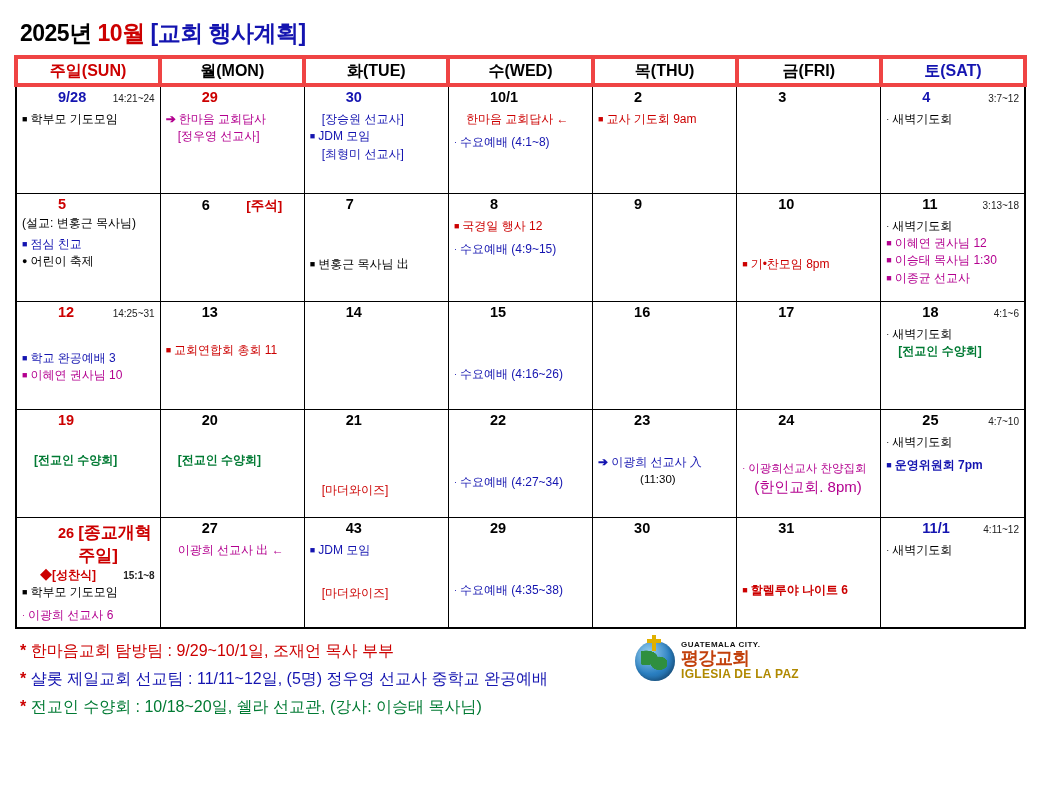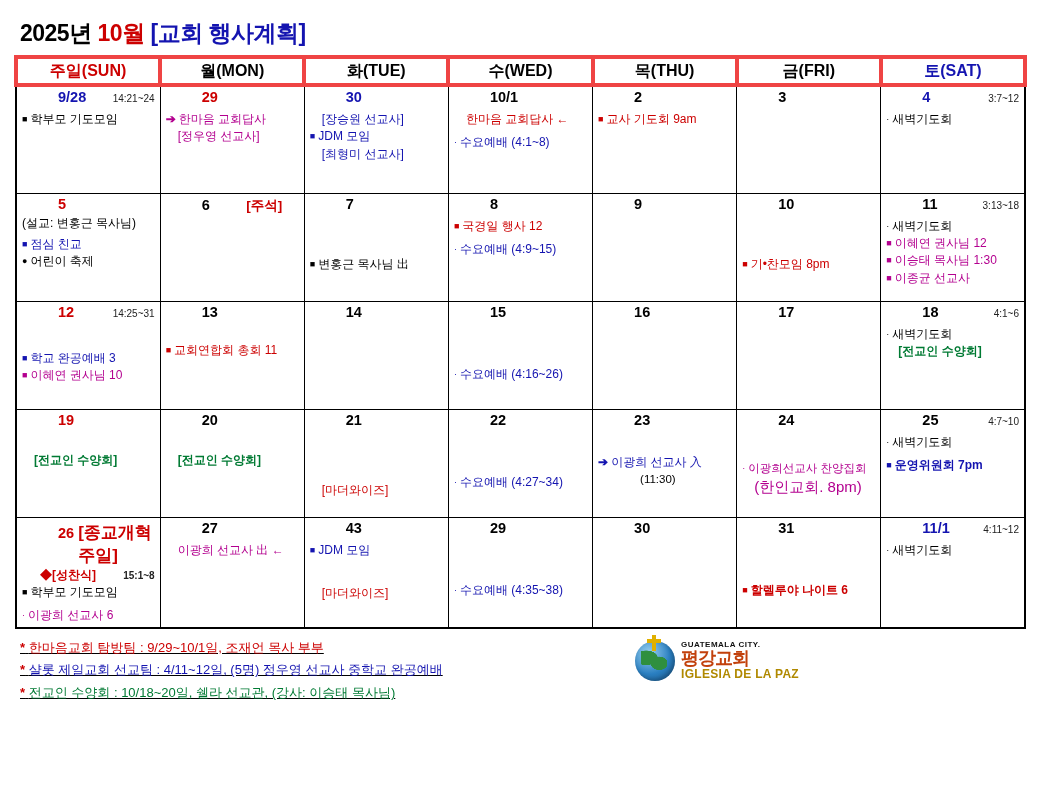--- a/index.html
+++ b/index.html
@@ -115,24 +115,23 @@
   .c-black{ color: #000; }
   .spacer { height: 6px; }
   
   .footer {
     display: flex;
     justify-content: space-between;
     align-items: flex-start;
     padding: 8px 6px 0 6px;
   }
   .footnotes div {
-    font-size: 13px;
+    font-size: 16px;
     line-height: 1.75;
     white-space: nowrap;
-    text-decoration: underline;
   }
   .fn-star { color: #cc0000; font-weight: bold; }
   .fn-red { color: #cc0000; }
   .fn-blue { color: #1414b0; }
   .fn-green { color: #007a33; }
   .logo {
     display: flex;
     align-items: center;
     gap: 6px;
     padding-right: 14px;
@@ -628,21 +627,21 @@
   </table>
 
   <div class="footer">
     <div class="footnotes">
       <div>
         <span class="fn-star">*</span>
         <span class="fn-red">한마음교회 탐방팀 : 9/29~10/1일, 조재언 목사 부부</span>
       </div>
       <div>
         <span class="fn-star">*</span>
-        <span class="fn-blue">샬롯 제일교회 선교팀 : 4/11~12일, (5명) 정우영 선교사 중학교 완공예배</span>
+        <span class="fn-blue">샬롯 제일교회 선교팀 : 11/11~12일, (5명) 정우영 선교사 중학교 완공예배</span>
       </div>
       <div>
         <span class="fn-star">*</span>
         <span class="fn-green">전교인 수양회 : 10/18~20일, 쉘라 선교관, (강사: 이승태 목사님)</span>
       </div>
     </div>
     <div class="logo">
       <div class="logo-mark">
           <span class="logo-cross"></span>
         </div>

